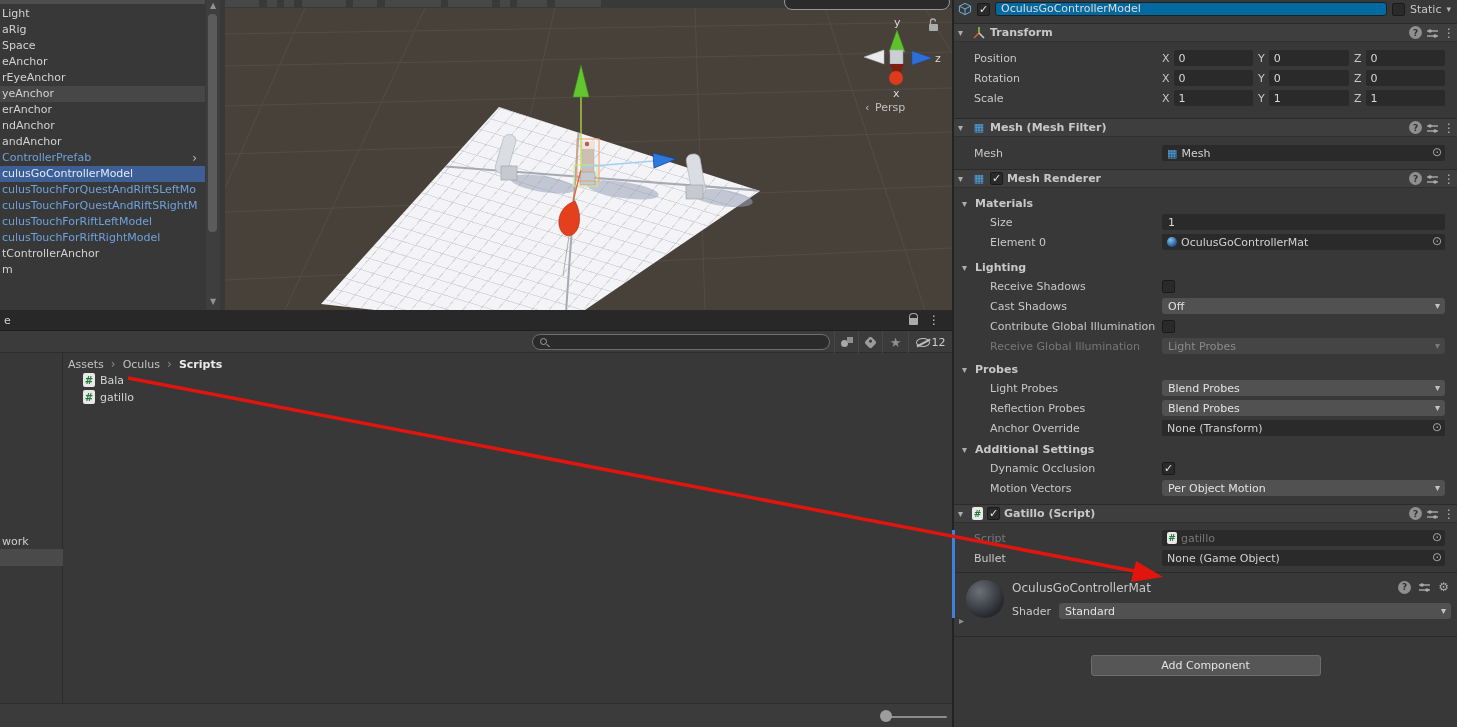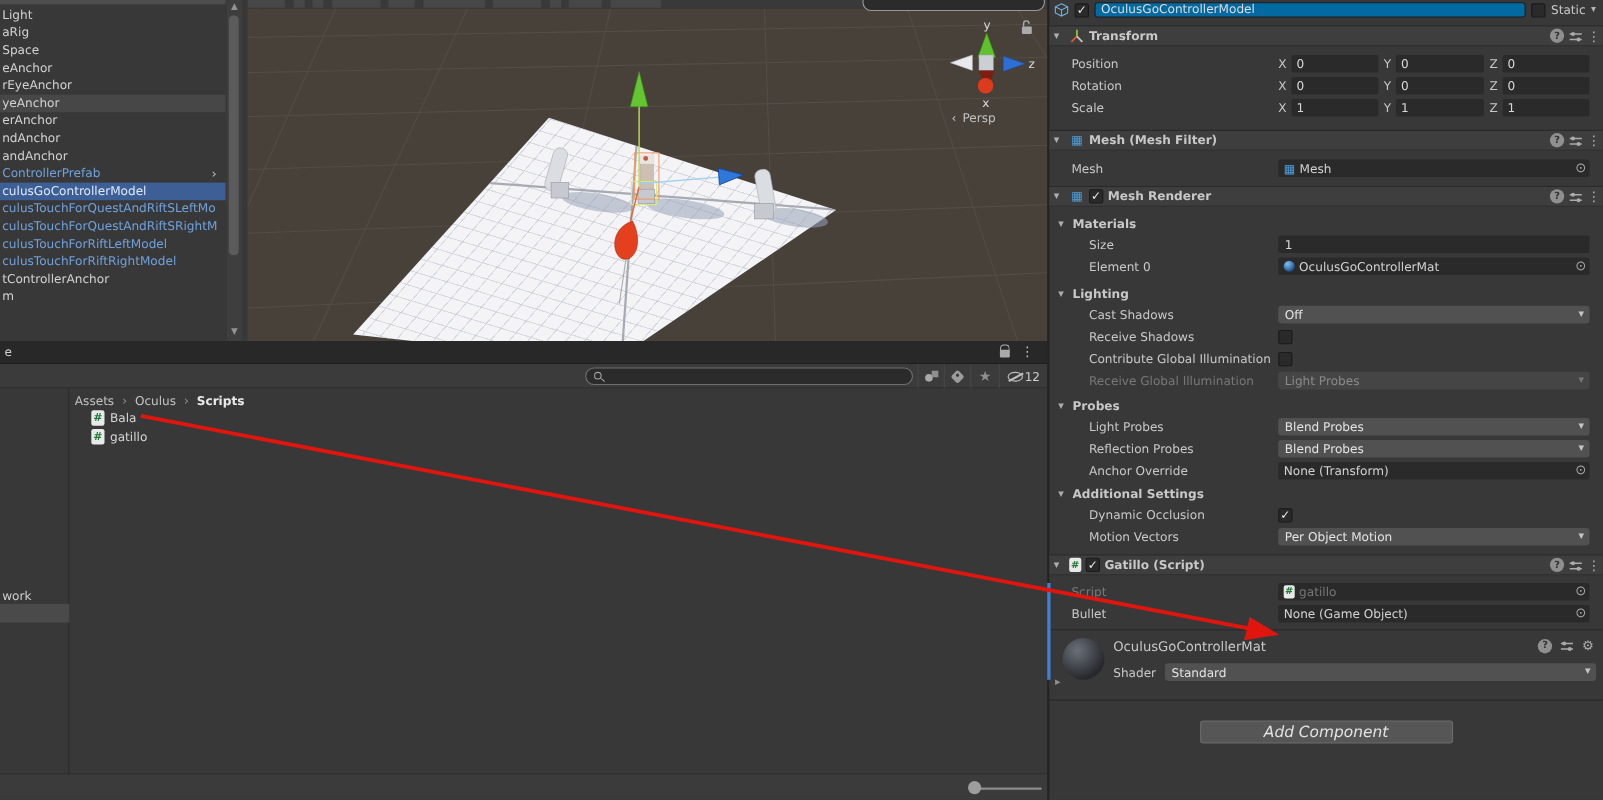--- a/index.html
+++ b/index.html
@@ -118,21 +118,21 @@
   #material-block { border-top:1px solid #2A2A2A; height:56px; position:relative; background:#383838; }
   #material-block .sphere { position:absolute; left:12px; top:7px; width:38px; height:38px; border-radius:50%;
      background:radial-gradient(circle at 35% 30%, #6B7078, #26282D 72%); }
   #material-block .mtitle { position:absolute; left:58px; top:8px; color:#C8C8C8; font-size:12px; }
   #material-block .micons { position:absolute; right:8px; top:7px; display:flex; gap:7px; align-items:center; }
   #material-block .shaderrow { position:absolute; left:58px; top:30px; right:6px; display:flex; align-items:center; gap:8px; }
   #material-block .mfold { position:absolute; left:5px; top:42px; color:#8F8F8F; font-size:10px; }
   #insp-divider { height:1px; background:#2A2A2A; margin-top:8px; }
   #addcomp-wrap { display:flex; justify-content:center; margin-top:18px; }
   #addcomp { width:230px; height:21px; background:#565656; border:1px solid #6C6C6C; border-radius:3px; color:#E3E3E3;
-     font-size:14px; display:flex; align-items:center; justify-content:center;font-style:italic; }
+     font-size:11px; display:flex; align-items:center; justify-content:center; }
 
   #arrow-overlay { position:absolute; left:0; top:0; width:1457px; height:727px; z-index:60; pointer-events:none; }
 </style>
 </head>
 <body>
 
 <div id="hierarchy" class="abs">
   <div id="hier-topstrip" class="abs"></div>
   <div style="padding-top:6px">
     <div class="hrow">Light</div>
@@ -448,26 +448,26 @@
         <span>OculusGoControllerMat</span>
         <span class="picker">⊙</span>
       </div>
     </div>
     <div style="height:6px"></div>
     <div class="ifold">
       <span class="fold">▾</span>
         <span>Lighting</span>
     </div>
     <div class="irow ind2">
+      <span class="label">Receive Shadows</span>
+      <span class="cb"></span>
+    </div>
+    <div class="irow ind2">
       <span class="label">Cast Shadows</span>
       <span class="dd" style="margin-right:6px">Off</span>
-    </div>
-    <div class="irow ind2">
-      <span class="label">Receive Shadows</span>
-      <span class="cb"></span>
     </div>
     <div class="irow ind2">
       <span class="label">Contribute Global Illumination</span>
       <span class="cb"></span>
     </div>
     <div class="irow ind2">
       <span class="label disabled">Receive Global Illumination</span>
       <span class="dd disabled" style="margin-right:6px">Light Probes</span>
     </div>
     <div style="height:4px"></div>

